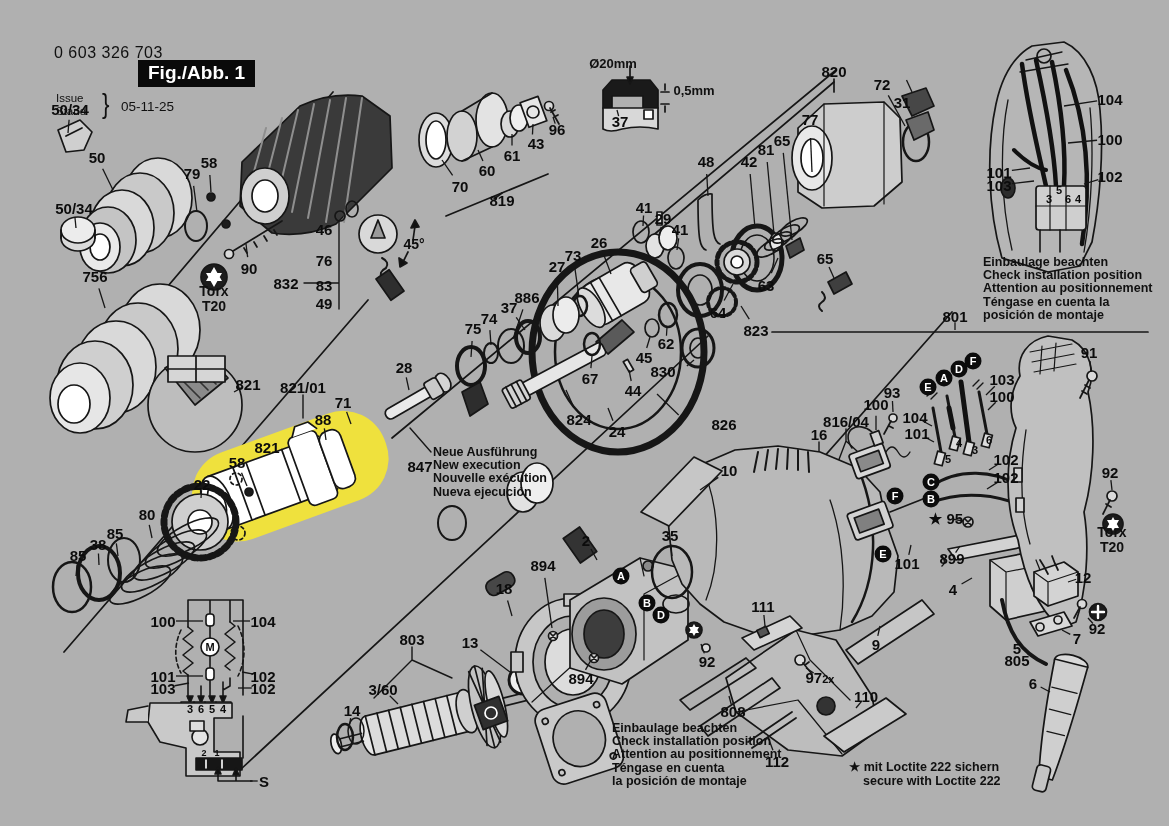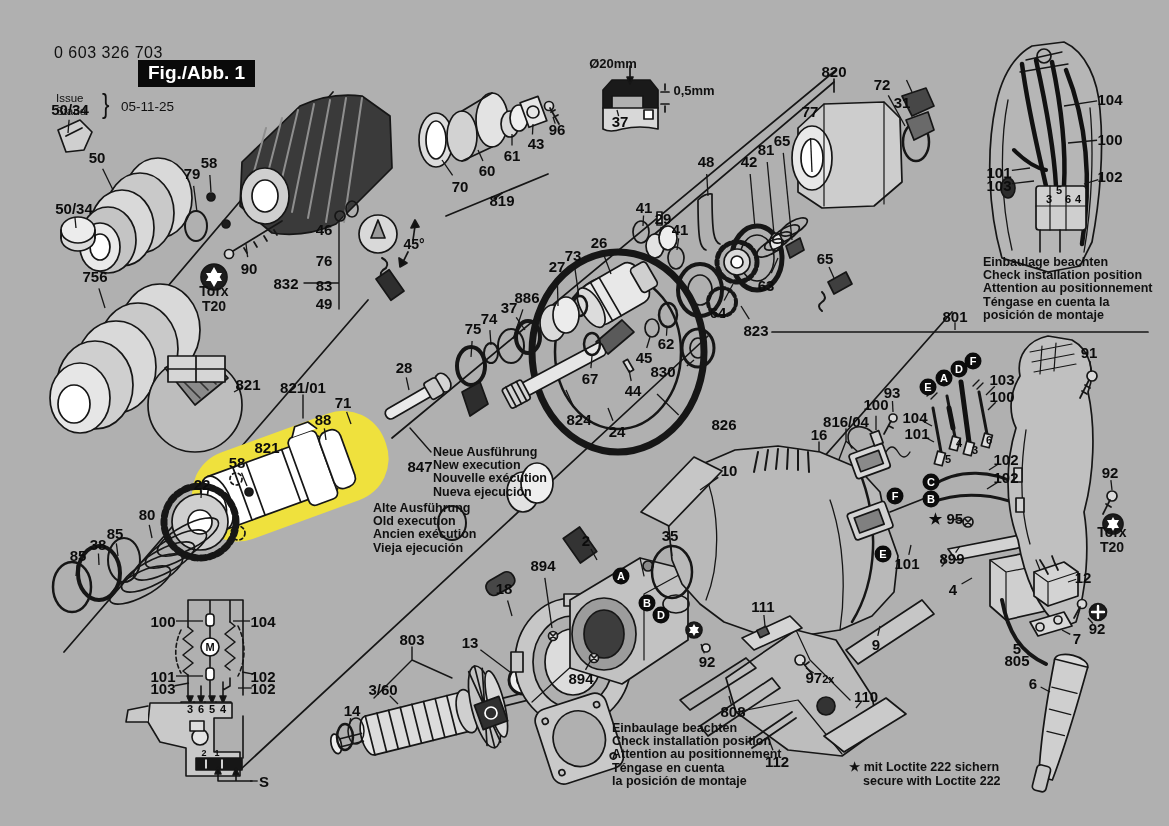--- a/index.html
+++ b/index.html
@@ -614,24 +614,20 @@
 posición de montaje</div>
   <div class="note" style="left:612px;top:722px;">Einbaulage beachten
 Check installation position
 Attention au positionnement
 Téngase en cuenta
 la posición de montaje</div>
   <div class="note" style="left:433px;top:446px;">Neue Ausführung
 New execution
 Nouvelle exécution
 Nueva ejecución</div>
-  <div class="note" style="left:373px;top:502px;">Alte Ausführung
-Old execution
-Ancien exécution
-Vieja ejecución</div>
   <div class="note" style="left:849px;top:761px;">★ mit Loctite 222 sichern</div>
   <div class="note" style="left:863px;top:775px;">secure with Loctite 222</div>
   <div class="note center" style="left:214px;top:284px;">Torx
 T20</div>
   <div class="note center" style="left:1112px;top:525px;">Torx
 T20</div>
 
   <div id="labels">
       <div class="plabel" style="left: 70px; top: 109px;">50/34</div>
       <div class="plabel" style="left: 97px; top: 157px;">50</div>
@@ -659,21 +655,21 @@
       <div class="plabel" style="left: 509px; top: 307px;">37</div>
       <div class="plabel" style="left: 489px; top: 318px;">74</div>
       <div class="plabel" style="left: 473px; top: 328px;">75</div>
       <div class="plabel" style="left: 644px; top: 207px;">41</div>
       <div class="plabel" style="left: 663px; top: 218px;">29</div>
       <div class="plabel" style="left: 680px; top: 229px;">41</div>
       <div class="plabel" style="left: 706px; top: 161px;">48</div>
       <div class="plabel" style="left: 749px; top: 161px;">42</div>
       <div class="plabel" style="left: 766px; top: 149px;">81</div>
       <div class="plabel" style="left: 782px; top: 140px;">65</div>
-      <div class="plabel" style="left: 810px; top: 111px;">77</div>
+      <div class="plabel" style="left: 810px; top: 119px;">77</div>
       <div class="plabel" style="left: 834px; top: 71px;">820</div>
       <div class="plabel" style="left: 882px; top: 84px;">72</div>
       <div class="plabel" style="left: 902px; top: 70px; margin-top: 32px;">31</div>
       <div class="plabel" style="left: 825px; top: 258px;">65</div>
       <div class="plabel" style="left: 766px; top: 285px;">63</div>
       <div class="plabel" style="left: 718px; top: 312px;">64</div>
       <div class="plabel" style="left: 756px; top: 330px;">823</div>
       <div class="plabel" style="left: 666px; top: 343px;">62</div>
       <div class="plabel" style="left: 644px; top: 357px;">45</div>
       <div class="plabel" style="left: 663px; top: 371px; text-align: right;">830</div>

